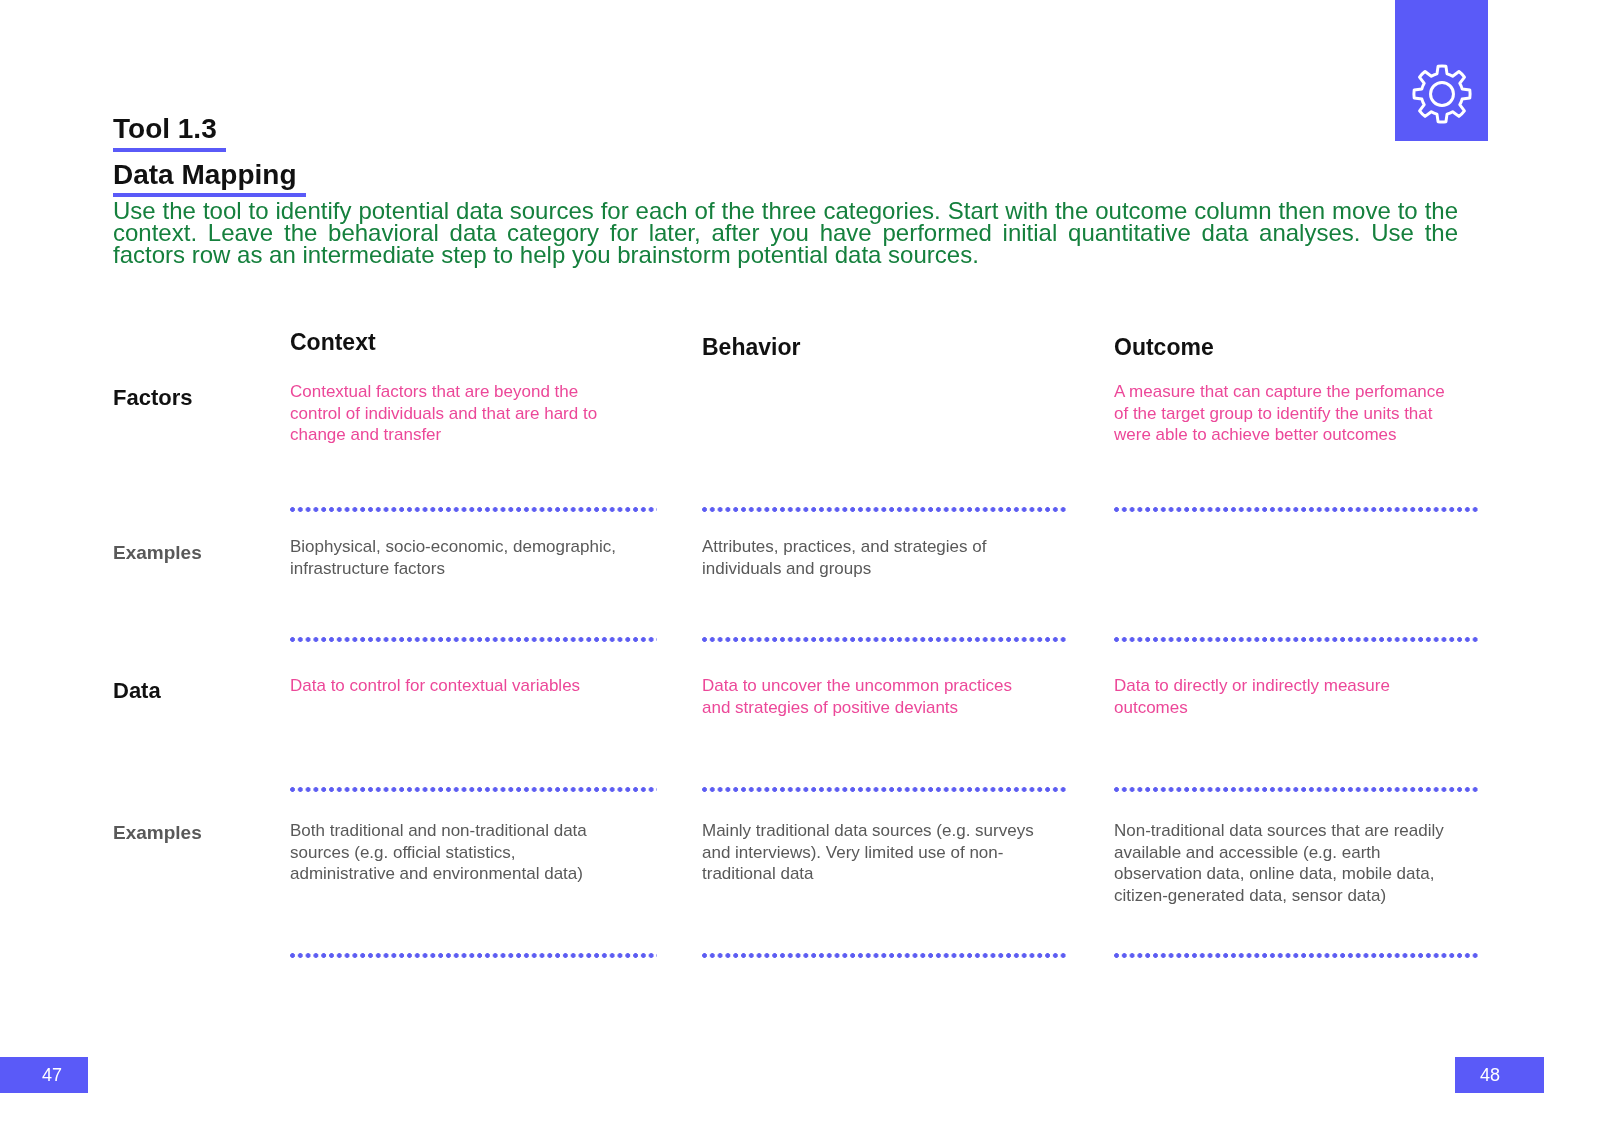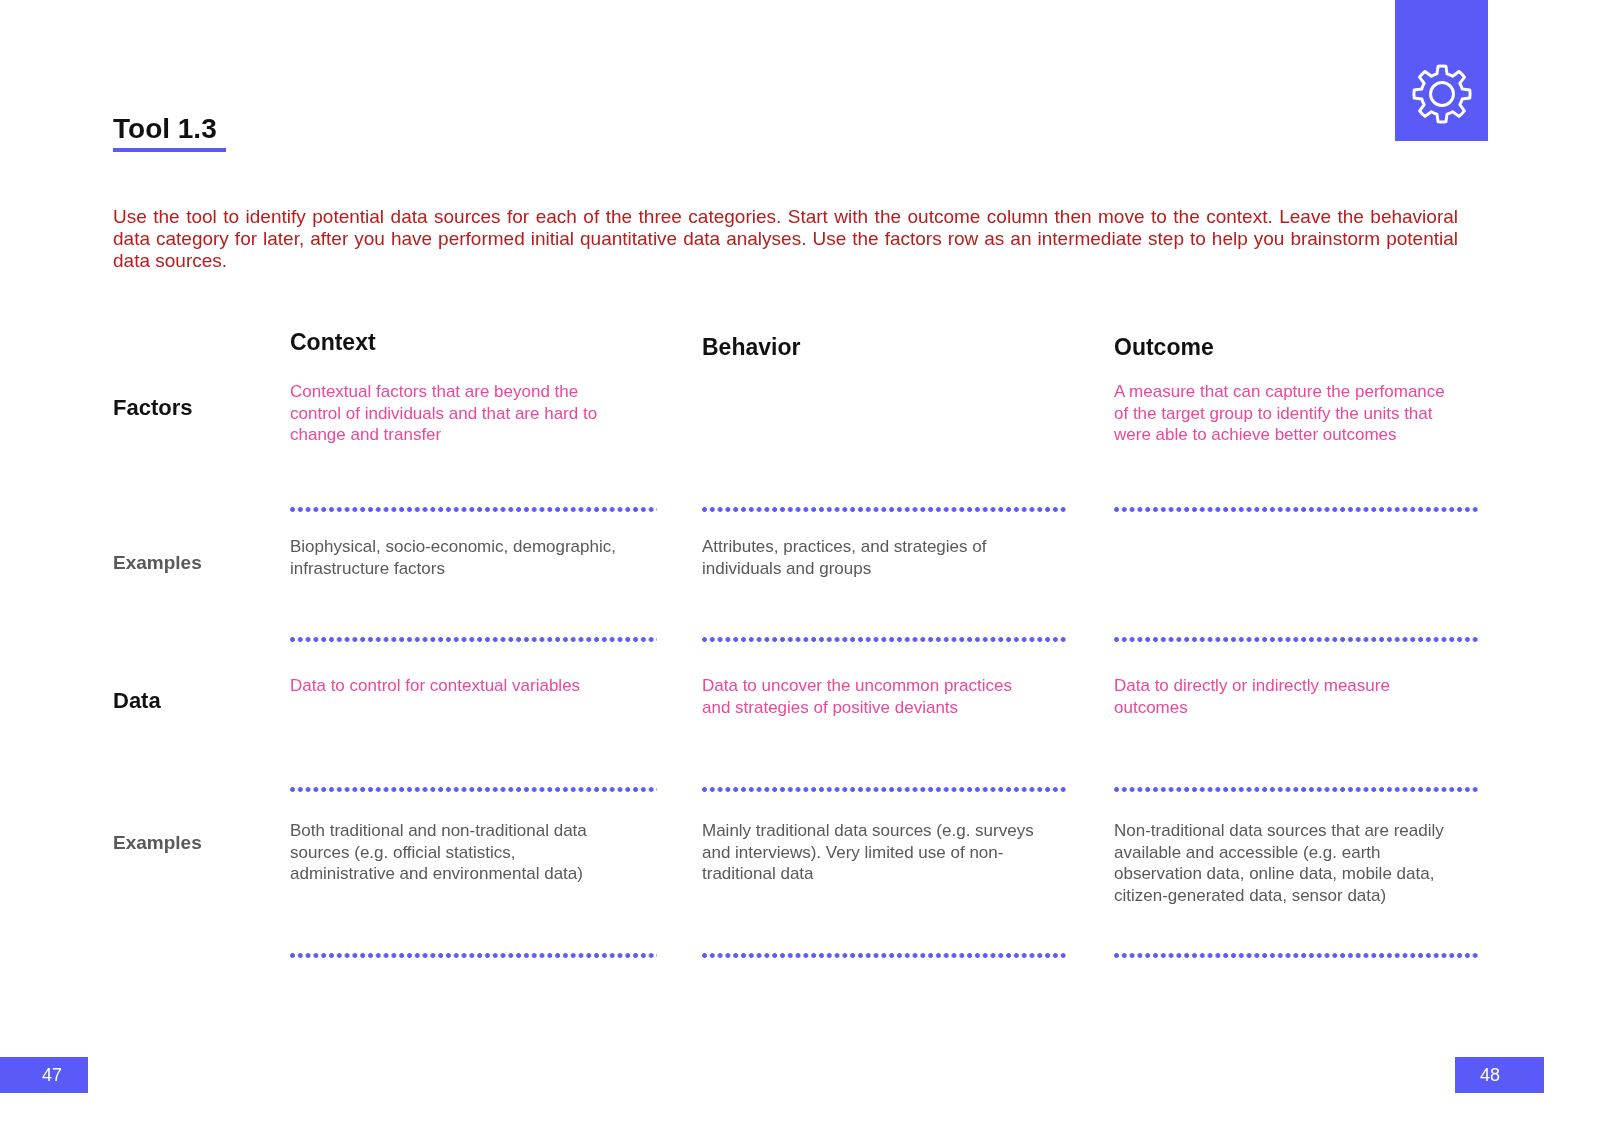--- a/index.html
+++ b/index.html
@@ -29,31 +29,31 @@
   .title-line{margin-bottom:6px;}
   .title-line span{
     display:inline-block;font-size:28px;font-weight:bold;line-height:1.2;
     color:#111;border-bottom:4px solid var(--accent);
     padding:0 9px 2px 0;
     text-align:right;
   }
 
   
   .intro{
-    position:absolute;left:113px;top:206px;width:1345px;
-    font-size:19px;line-height:22px;text-align:justify;color:#b91c1c;
+    position:absolute;left:113px;top:200px;width:1345px;
+    font-size:24px;line-height:22px;text-align:justify;color:#15803d;
   }
 
   
   .dm-table{position:absolute;left:113px;top:315px;width:1367px;}
   .trow{
     display:grid;
     grid-template-columns:177px 367px 45px 364px 48px 366px;
   }
-  .cell-label{grid-column:1;margin-top:10px;}
+  .cell-label{grid-column:1;}
   .cell-c1{grid-column:2;}
   .cell-c2{grid-column:4;}
   .cell-c3{grid-column:6;}
 
   .r-head{height:62px;}
   .r-head .head{
     font-size:23px;font-weight:bold;color:#111;padding-top:19px;
   }
   .r-head .cell-c1{padding-top:14px;}
 
@@ -99,20 +99,23 @@
   <svg width="74" height="74" viewBox="0 0 100 100">
     <path d="M87.6 44.7 A38 38 0 0 1 87.6 55.3 L77.2 56.8 A28 28 0 0 1 74 64.4 L80.3 72.9 A38 38 0 0 1 72.9 80.3 L64.4 74 A28 28 0 0 1 56.8 77.2 L55.3 87.6 A38 38 0 0 1 44.7 87.6 L43.2 77.2 A28 28 0 0 1 35.6 74 L27.1 80.3 A38 38 0 0 1 19.7 72.9 L26 64.4 A28 28 0 0 1 22.8 56.8 L12.4 55.3 A38 38 0 0 1 12.4 44.7 L22.8 43.2 A28 28 0 0 1 26 35.6 L19.6 27.1 A38 38 0 0 1 27.1 19.6 L35.6 26 A28 28 0 0 1 43.2 22.8 L44.7 12.4 A38 38 0 0 1 55.3 12.4 L56.8 22.8 A28 28 0 0 1 64.4 26 L72.9 19.6 A38 38 0 0 1 80.4 27.1 L74 35.6 A28 28 0 0 1 77.2 43.2 Z" fill="none" stroke="#ffffff" stroke-width="4" stroke-linejoin="round"></path>
     <circle cx="50" cy="50" r="15.5" fill="none" stroke="#ffffff" stroke-width="4"></circle>
   </svg>
 </div>
 
 <div class="title-block">
   <div class="title-line">
     <span>Tool 1.3</span>
   </div>
+  <div class="title-line">
+    <span>Data Mapping</span>
+  </div>
 </div>
 
 <p class="intro">Use the tool to identify potential data sources for each of the three categories. Start with the outcome column then move to the context. Leave the behavioral data category for later, after you have performed initial quantitative data analyses. Use the factors row as an intermediate step to help you brainstorm potential data sources.</p>
 
 <div class="dm-table">
 
   <div class="trow r-head">
     <div class="cell-c1 head">Context</div>
     <div class="cell-c2 head">Behavior</div>
     <div class="cell-c3 head">Outcome</div>

